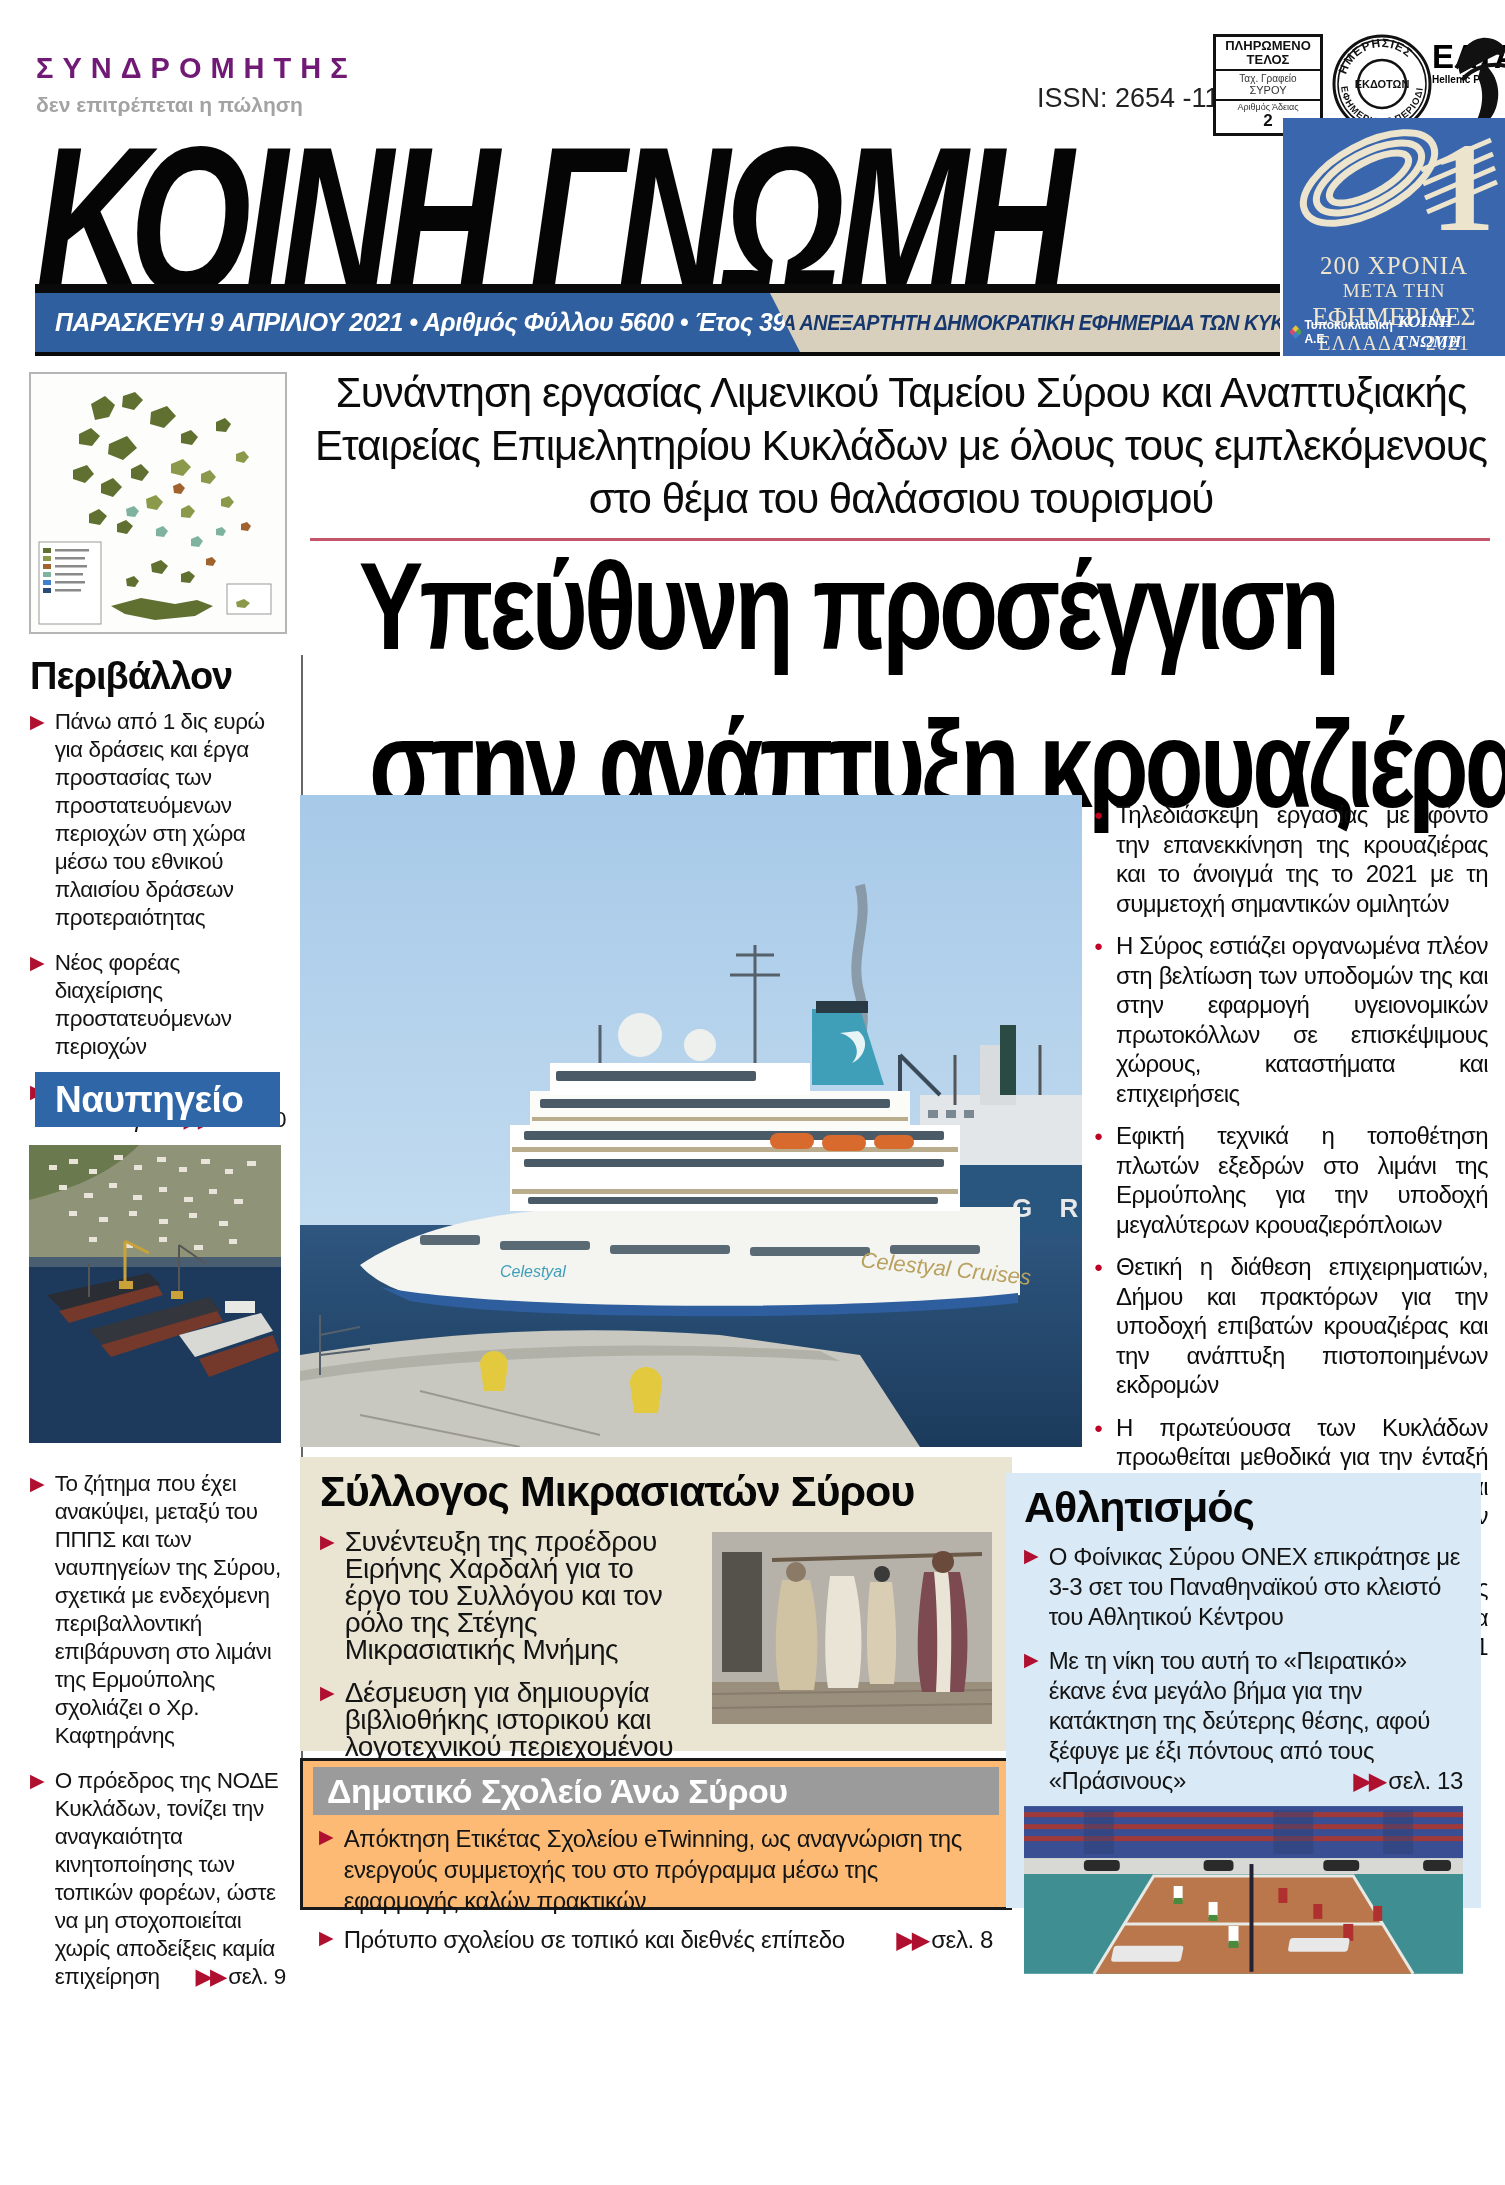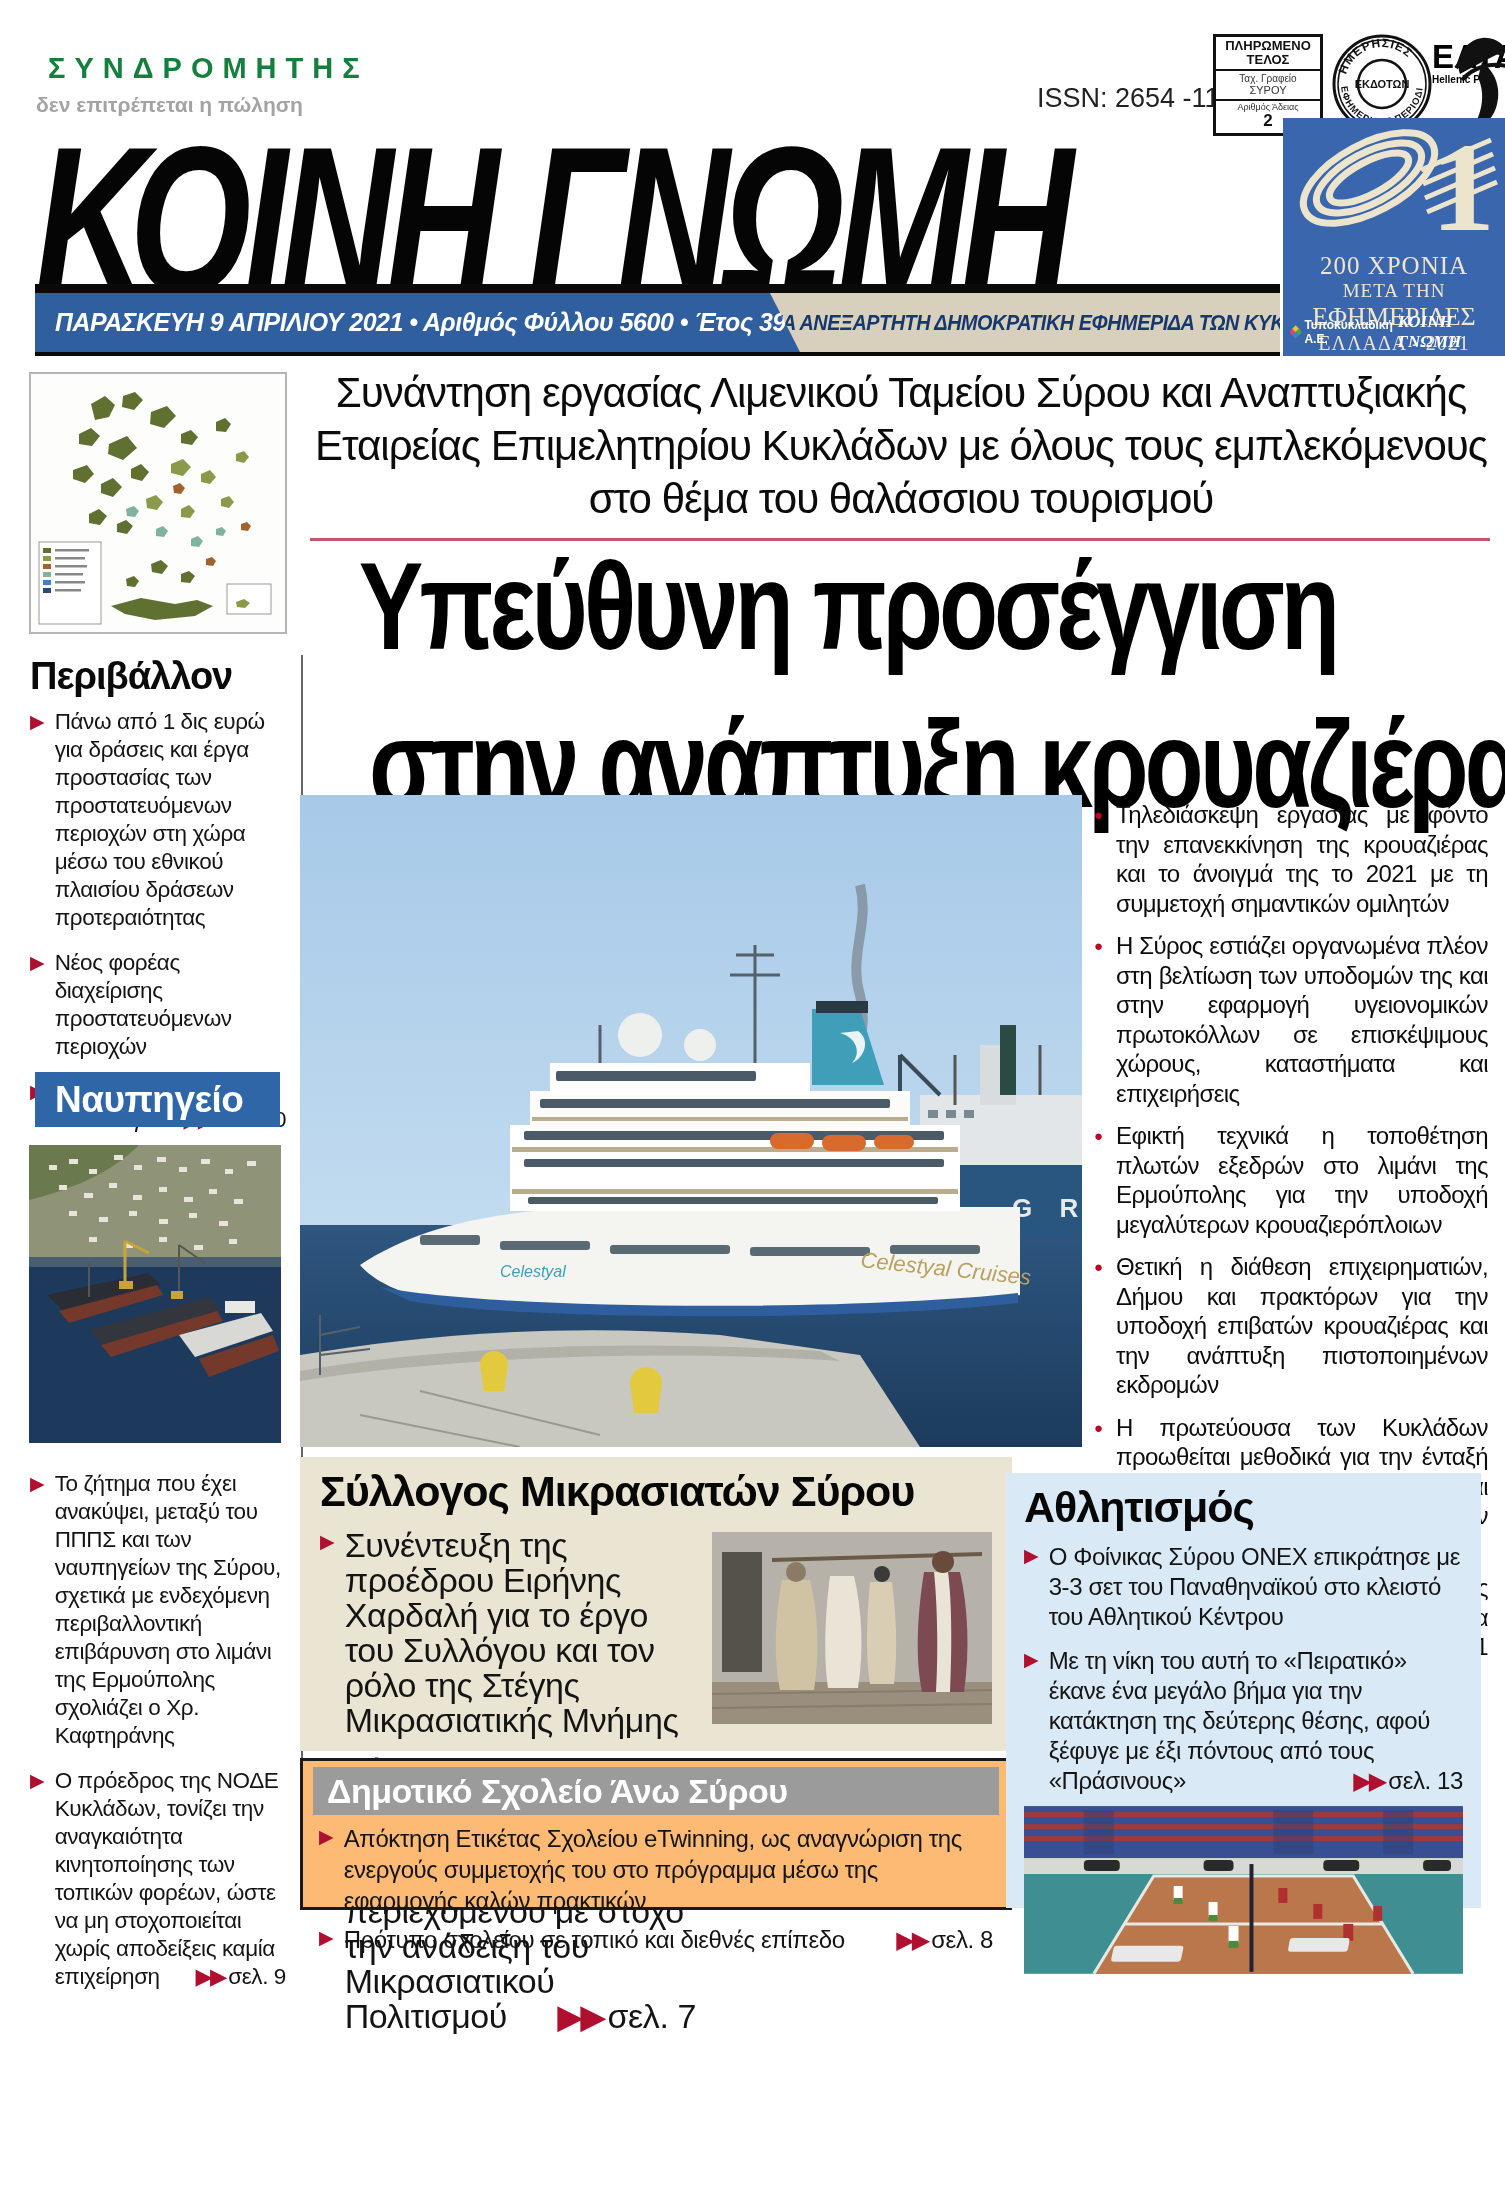--- a/index.html
+++ b/index.html
@@ -1,21 +1,21 @@
 <!DOCTYPE html>
 <html><head>
 <meta charset="utf-8">
 <style>
   html,body{margin:0;padding:0;background:#e8e8e8;}
   .page{position:relative;width:1505px;height:2185px;background:#ffffff;margin:0 auto;
         font-family:"Liberation Sans","DejaVu Sans",sans-serif;color:#111;overflow:hidden;}
   .abs{position:absolute;}
 
   
-  .subscriber{left:48px;top:52px;color:#15803d;font-weight:bold;font-size:29px;letter-spacing:9px;}
+  .subscriber{left:36px;top:52px;color:#701a75;font-weight:bold;font-size:29px;letter-spacing:9px;}
   .subscriber-note{left:36px;top:93px;color:#a3a3a3;font-weight:bold;font-size:21px;}
   .issn{left:1037px;top:83px;font-size:27px;color:#222;}
   .stampbox{left:1213px;top:34px;width:110px;height:102px;border:3px solid #111;background:#fff;
             display:flex;flex-direction:column;text-align:center;box-sizing:border-box;}
   .stampbox .t1{font-weight:bold;font-size:13px;line-height:14px;border-bottom:2px solid #111;padding:2px 0;}
   .stampbox .t2{font-size:10px;color:#333;padding-top:2px;}
   .stampbox .t3{font-size:11px;color:#333;border-bottom:2px solid #111;padding-bottom:3px;}
   .stampbox .t4{font-size:9px;color:#333;padding-top:1px;}
   .stampbox .t5{font-weight:bold;font-size:17px;line-height:18px;}
   .roundstamp{left:1331px;top:33px;width:102px;height:102px;}
@@ -83,21 +83,21 @@
   .rcol{left:1094px;top:800px;width:394px;display:flex;flex-direction:column;gap:13px;}
   .rc-item{display:flex;gap:13px;}
   .rc-item .dot{color:#c00025;font-size:15px;line-height:29px;flex:0 0 auto;}
   .rc-item .txt{font-size:24px;line-height:29.5px;letter-spacing:-0.6px;color:#0d0d0d;text-align:justify;font-weight:500;}
 
   
   .mikbox{left:300px;top:1457px;width:712px;height:294px;background:#eae4d2;box-sizing:border-box;padding:10px 20px;}
   .boxtitle{font-weight:bold;font-size:43px;letter-spacing:-1px;color:#070707;}
   .mik-flex{display:flex;gap:16px;margin-top:12px;}
   .mik-items{flex:1;display:flex;flex-direction:column;gap:16px;}
-  .mik-items .sb-item .txt{font-size:34px;line-height:35px;}
+  .mik-items .sb-item .txt{font-size:28px;line-height:27px;}
   .mikphoto{flex:0 0 280px;height:192px;margin-top:4px;}
 
   .schoolbox{left:300px;top:1758px;width:712px;height:152px;border:3px solid #1a1a1a;background:#fdba74;
              box-sizing:border-box;padding:6px 10px;}
   .schoolbar{background:#9b9b9b;color:#fff;font-weight:bold;font-size:34px;letter-spacing:-0.5px;
              padding:3px 14px;line-height:42px;}
   .school-items{margin-top:8px;display:flex;flex-direction:column;gap:8px;padding:0 6px;}
   .school-items .sb-item .txt{font-size:24px;line-height:31px;width:100%;}
 
   .athbox{left:1006px;top:1473px;width:475px;height:435px;background:#d9eaf6;box-sizing:border-box;padding:10px 18px;}

